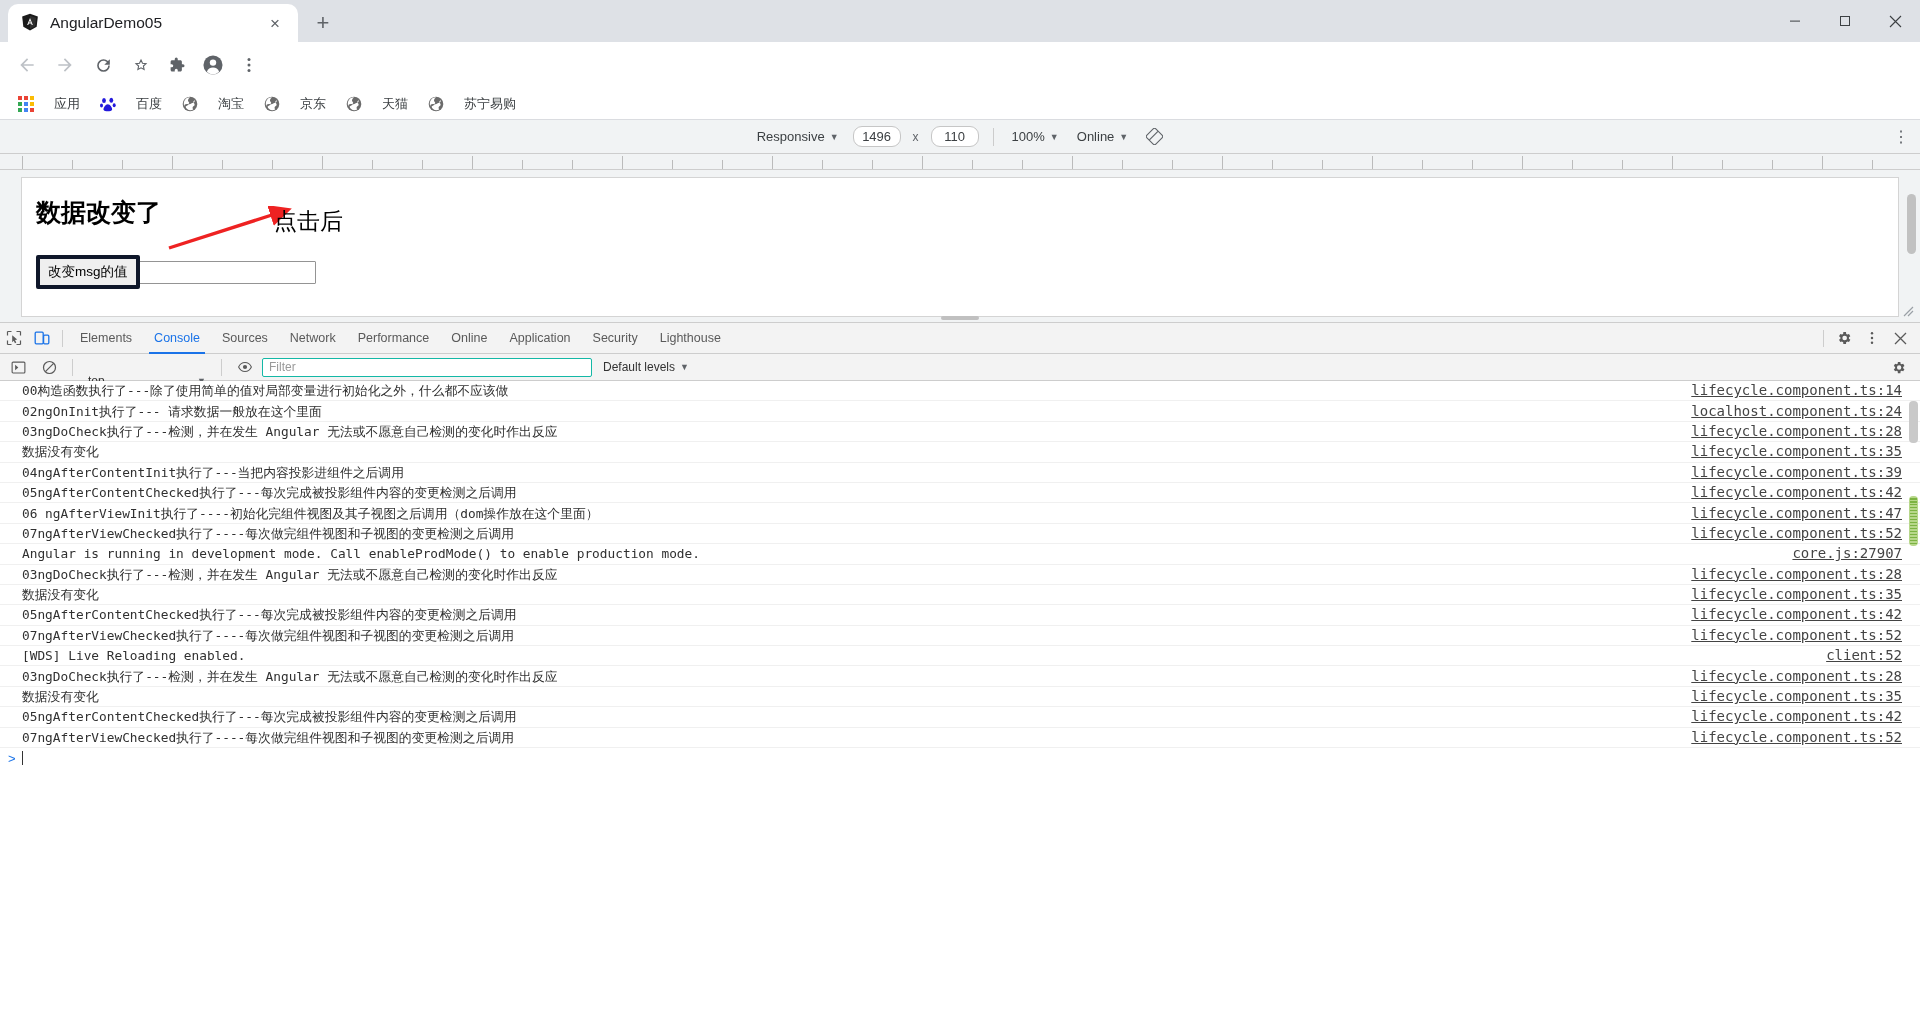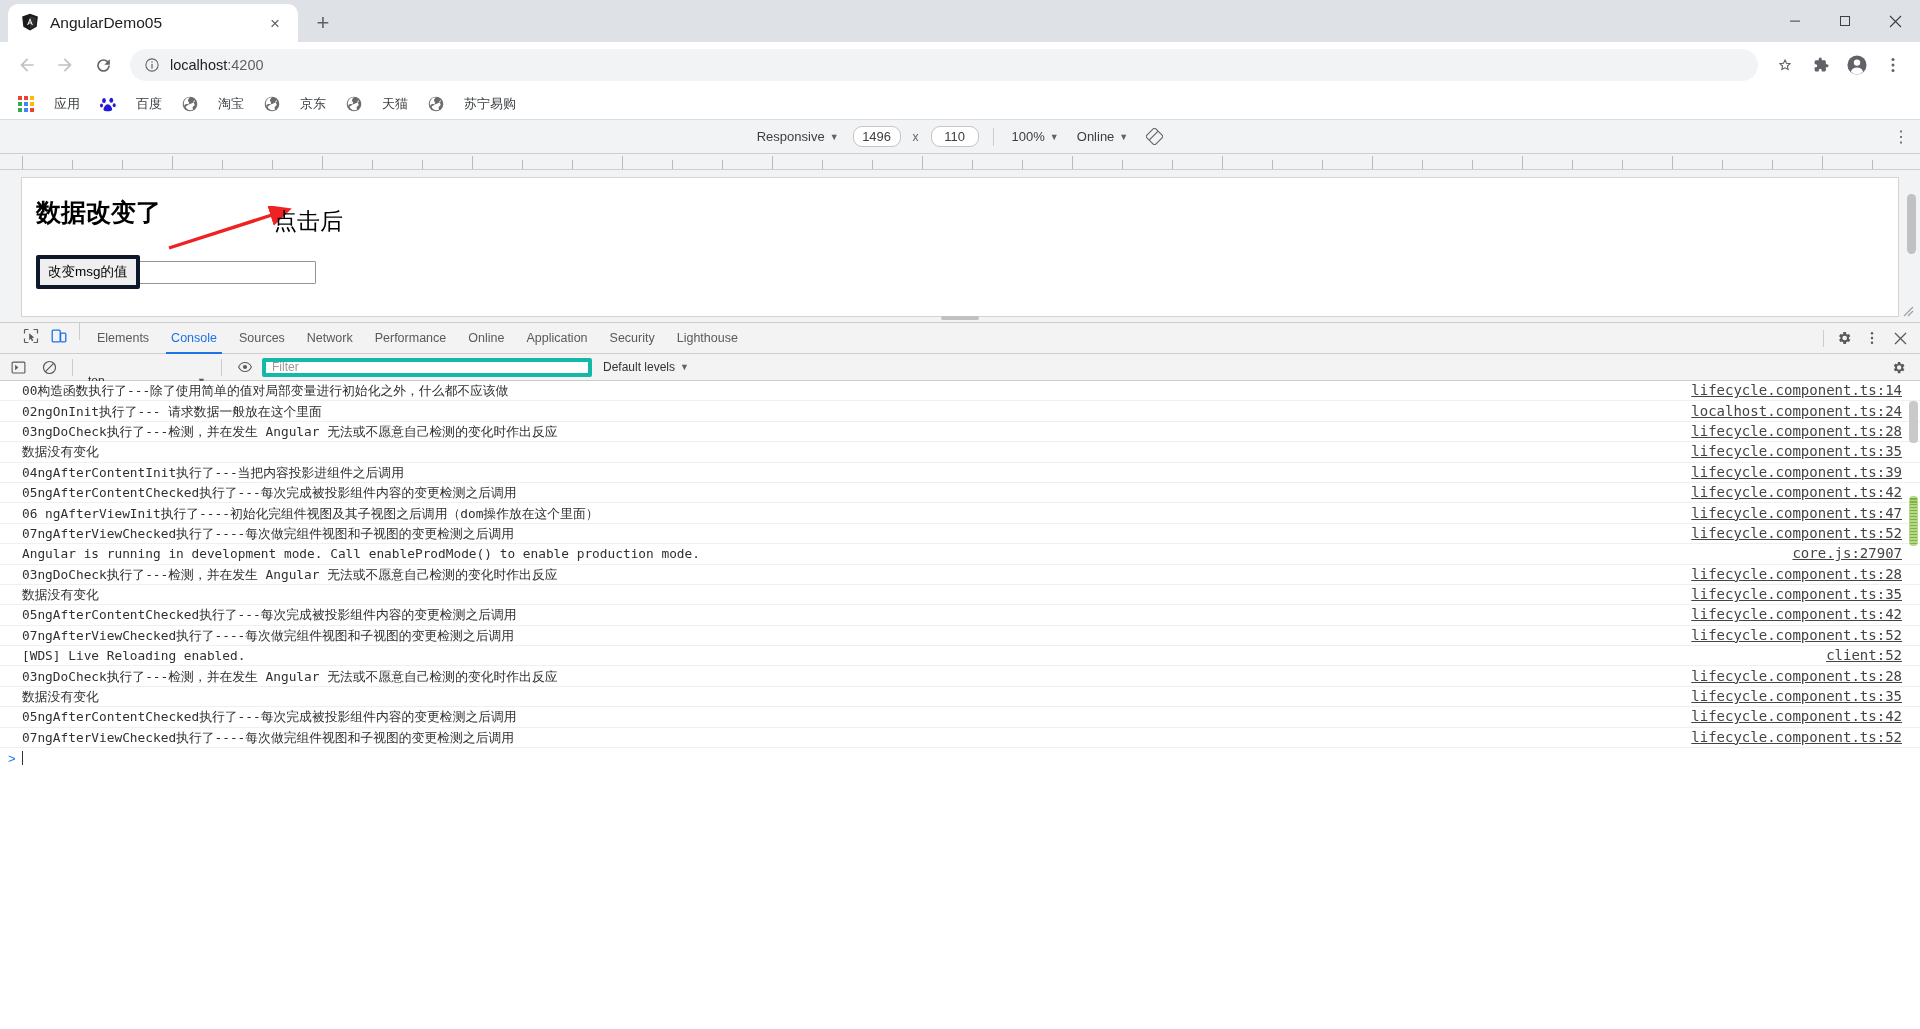--- a/index.html
+++ b/index.html
@@ -144,21 +144,21 @@
   .vp-resize-bottom {
     position: absolute; left: 50%; transform: translateX(-50%); bottom: 2px;
     width: 38px; height: 4px; background: #c0c0c0; border-radius: 2px;
   }
 
   
   .devtools { flex: 1; display: flex; flex-direction: column; background: #fff; min-height:0;
               border-top: 1px solid #cdcdcd; }
   .dt-tabs {
     height: 31px; background: #f3f3f3; border-bottom: 1px solid #cdcdcd;
-    display: flex; padding-left: 17px; flex: none;
+    display: flex; align-items: center; padding-left: 0; flex: none;
   }
   .dt-icon-btn {
     width: 28px; height: 26px; display: flex; align-items: center; justify-content: center;
     color: #5a5a5a; flex: none;
   }
   .dt-vsep { width: 1px; height: 17px; background: #cdcdcd; margin: 0 6px; flex:none; }
   .dt-tab {
     padding: 0 11px; height: 31px; line-height: 31px; font-size: 12.5px;
     color: #5a5a5a; position: relative; white-space: nowrap;
   }
@@ -171,21 +171,21 @@
 
   .console-filterbar {
     height: 27px; background: #f3f3f3; border-bottom: 1px solid #cdcdcd;
     display: flex; align-items: center; padding: 0 4px; gap: 3px; flex: none;
   }
   .ctx-select {
     display: flex; align-items: center; font-size: 12px; color: #333;
     width: 130px; padding: 0 6px; height: 20px; justify-content: space-between; margin-top: 27px;
   }
   .filter-input {
-    flex: 0 0 330px; height: 19px; border: 4px solid #14b8a6; background: #fff;
+    flex: 0 0 330px; height: 19px; border: 1px solid #14b8a6; background: #fff;
     font-size: 12px; color: #333; padding: 0 6px; border-radius: 2px;
     display: flex; align-items: center;
   }
   .filter-ph { color: #9a9a9a; font-size: 12px; }
   .levels { display: flex; align-items: center; gap: 5px; font-size: 12px; color: #333;
             padding: 0 8px; }
   .fb-right { margin-left: auto; display: flex; align-items: center; padding-right: 4px; }
 
   .console-body { flex: 1; overflow: hidden; position: relative; background: #fff; }
   .log-row {
@@ -265,30 +265,20 @@
       <svg width="20" height="20" viewBox="0 0 24 24">
           <path d="M4 11h12.2l-5.6-5.6L12 4l8 8-8 8-1.4-1.4 5.6-5.6H4z" fill="currentColor"></path>
         </svg>
     </div>
     <div class="navbtn">
       <svg width="19" height="19" viewBox="0 0 24 24">
         <path d="M17.65 6.35A7.96 7.96 0 0012 4a8 8 0 108 8h-2a6 6 0 11-6-6c1.66 0 3.14.69 4.22 1.78L13 11h7V4l-2.35 2.35z" fill="currentColor"></path>
       </svg>
     </div>
 
-    <div class="omnibox">
-      <span>
-        <svg width="16" height="16" viewBox="0 0 24 24" style="display:block">
-          <circle cx="12" cy="12" r="9.2" fill="none" stroke="#5f6368" stroke-width="1.6"></circle>
-          <rect x="11.1" y="10.4" width="1.8" height="7" fill="#5f6368"></rect>
-          <rect x="11.1" y="6.6" width="1.8" height="2" fill="#5f6368"></rect>
-        </svg>
-      </span>
-      <span class="omnibox-text"><span class="host">localhost</span><span class="path">:4200</span></span>
-    </div>
 
     <div class="tb-right">
       <div class="navbtn">
         <svg width="18" height="18" viewBox="0 0 24 24">
             <path d="M12 5.3l2 4.3 4.7.6-3.5 3.2.9 4.6L12 15.7 7.9 18l.9-4.6-3.5-3.2 4.7-.6 2-4.3z" fill="none" stroke="currentColor" stroke-width="1.5"></path>
           </svg>
       </div>
       <div class="navbtn">
         <svg width="18" height="18" viewBox="0 0 24 24">
             <path d="M20 11h-1.5V7.5c0-1.1-.9-2-2-2H13V4a2 2 0 10-4 0v1.5H5.5c-1.1 0-2 .9-2 2V11H5a2 2 0 010 4H3.5v3.5c0 1.1.9 2 2 2H9V19a2 2 0 114 0v1.5h3.5c1.1 0 2-.9 2-2V15H20a2 2 0 000-4z" fill="currentColor"></path>

